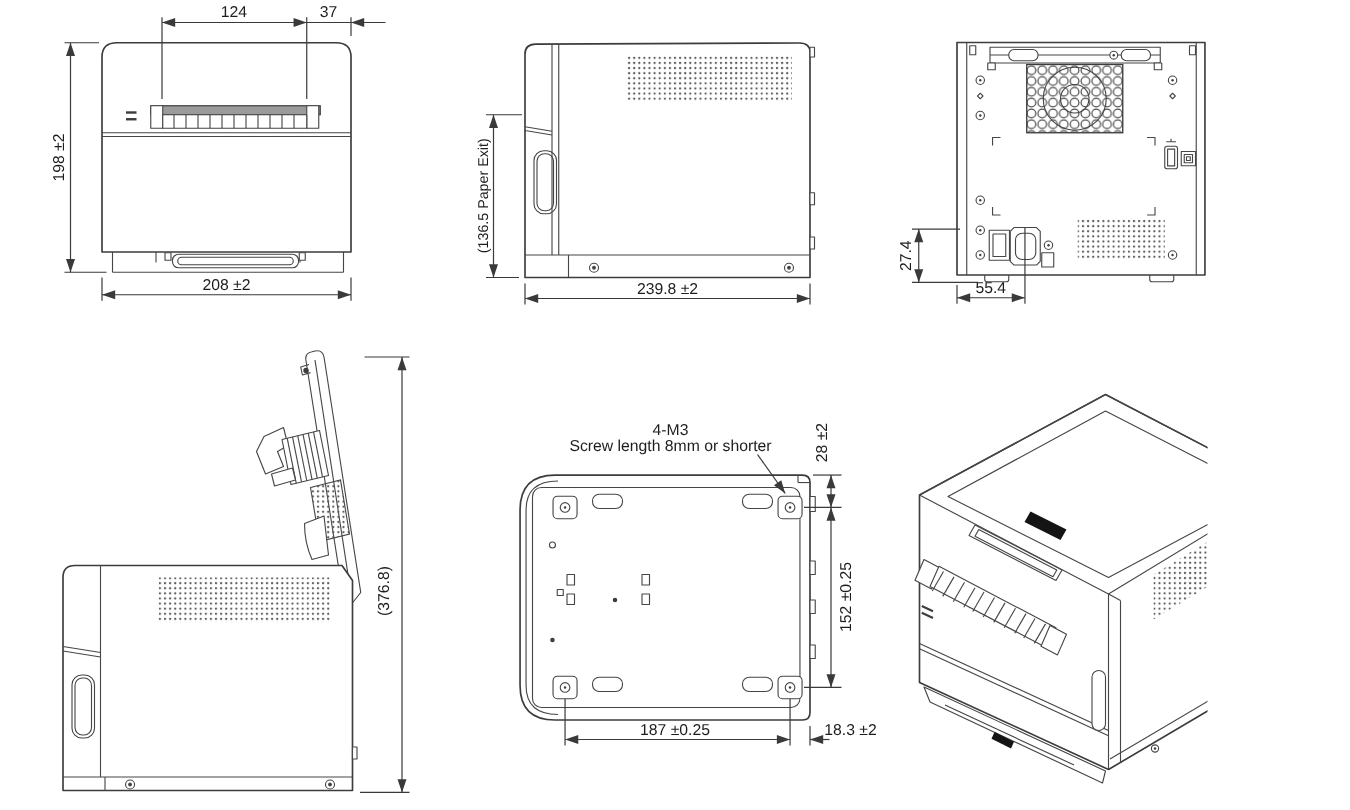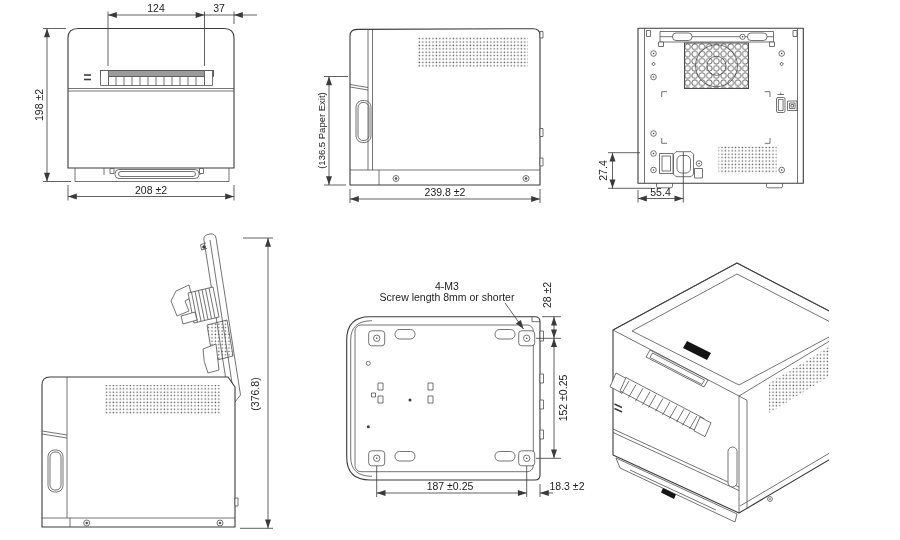--- a/index.html
+++ b/index.html
@@ -1,16 +1,16 @@
 <!DOCTYPE html>
 <html><head>
 <meta charset="utf-8">
 <style>
   html,body{margin:0;padding:0;background:#ffffff;}
-  #stage{position:relative;width:805px;height:540px;background:#fff;overflow:hidden;padding-left:24px;}
+  #stage{position:relative;width:805px;height:540px;background:#fff;overflow:hidden;}
   svg{position:absolute;left:0;top:0;}
   .outline{fill:#fff;stroke:#3c3c3c;stroke-width:1.1;stroke-linejoin:round;}
   .thin{fill:none;stroke:#464646;stroke-width:0.75;stroke-linejoin:round;}
   .thinw{fill:#fff;stroke:#464646;stroke-width:0.75;stroke-linejoin:round;}
   .dim{fill:none;stroke:#3a3a3a;stroke-width:0.8;}
   .t{font-family:"Liberation Sans",sans-serif;font-size:10.5px;fill:#1d1d1d;text-anchor:middle;}
   .ts{font-size:9.5px;}
   .dark{fill:#141414;stroke:none;}
 </style>
 </head>

